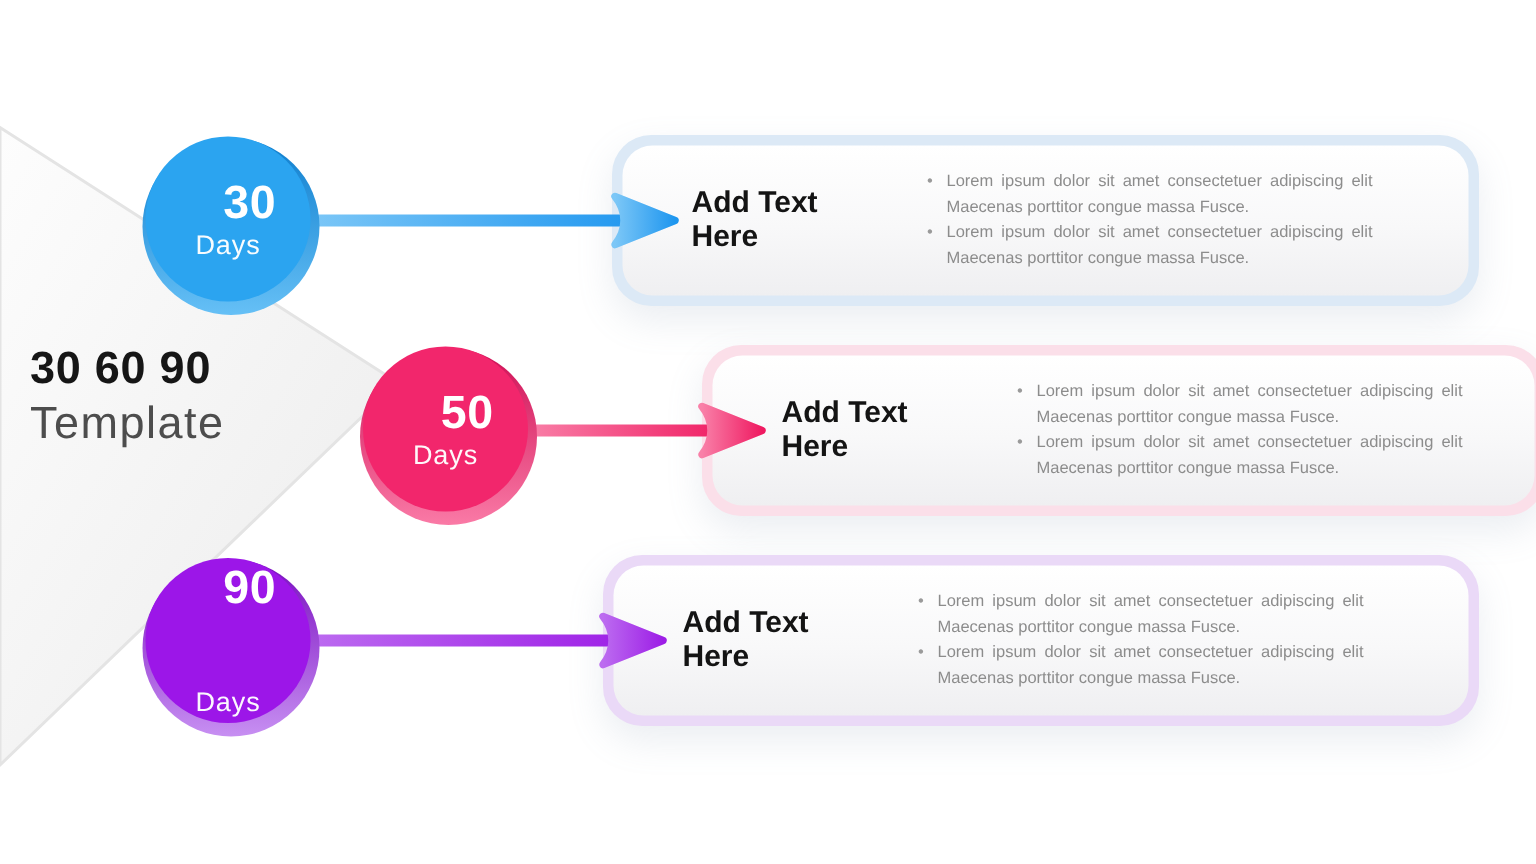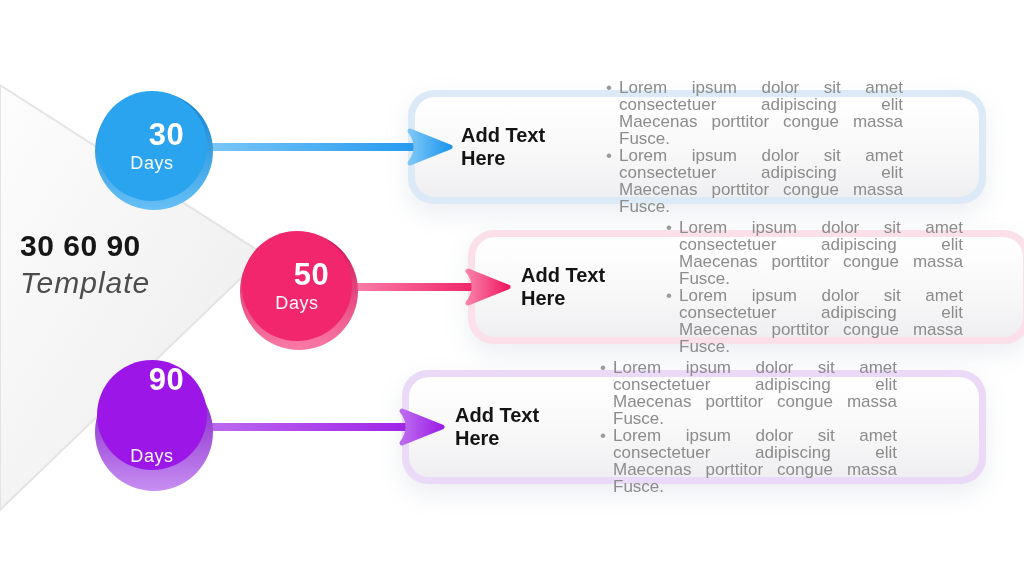--- a/index.html
+++ b/index.html
@@ -4,21 +4,21 @@
 <style>
   html,body{margin:0;padding:0;background:#ffffff;}
   .stage{
     position:relative;width:1024px;height:576px;background:#ffffff;overflow:hidden;
     font-family:"Liberation Sans",sans-serif;
   }
   .bg-svg{position:absolute;left:0;top:0;z-index:0;}
   
   .title{position:absolute;left:20px;top:227px;z-index:2;}
   .title-line{font-size:30px;line-height:37px;font-weight:700;color:#161616;letter-spacing:.5px;}
-  .title-line.light{font-weight:400;color:#4d4d4d;letter-spacing:1px;font-style:italic;}
+  .title-line.light{font-weight:400;color:#4d4d4d;letter-spacing:1px;}
   
   .row{position:absolute;inset:0;}
   .circle-back{
     position:absolute;width:118px;height:118px;border-radius:50%;z-index:4;
     background:linear-gradient(180deg,var(--c-back-top),var(--c-back-bottom));
   }
   .circle{
     position:absolute;width:110px;height:110px;border-radius:50%;z-index:5;
     background:var(--c-main);color:#fff;display:flex;flex-direction:column;
     align-items:center;justify-content:center;text-align:center;
@@ -33,22 +33,22 @@
   .card{
     position:absolute;height:114px;border-radius:26px;padding:7px;box-sizing:border-box;
     background:var(--c-glow);z-index:2;box-shadow:0 10px 24px rgba(130,150,175,.16);
   }
   .card-inner{
     height:100%;border-radius:20px;box-sizing:border-box;
     background:linear-gradient(180deg,#ffffff 0%,#f8f8f9 55%,#efeff1 100%);
     display:flex;align-items:center;padding-left:46px;
   }
   .card-heading{width:110px;flex:none;font-size:20px;font-weight:700;color:#141414;}
-  .card-bullets{flex:none;width:298px;margin-left:34px;list-style:none;padding:0;
-    font-size:17px;line-height:17px;color:#8c8c8c;}
+  .card-bullets{flex:none;width:298px;margin-left:46px;list-style:none;padding:0;
+    font-size:11px;line-height:17px;color:#8c8c8c;}
   .card-bullets li{position:relative;padding-left:14px;text-align:justify;}
   .card-bullets li::before{content:"\2022";position:absolute;left:1px;top:0;color:#9a9a9a;}
 </style>
 </head>
 <body>
 
 <div class="stage">
 
   <svg class="bg-svg" width="1024" height="576" viewBox="0 0 1024 576">
     <defs>
@@ -133,19 +133,19 @@
     <svg class="arrow-head" style="left:398px;top:407px;" width="48" height="40" viewBox="0 0 48 40">
       <defs>
         <linearGradient id="g-arrow-2" x1="0" y1="0" x2="1" y2="0">
           <stop offset="0" stop-color="#BC6BF0"></stop>
             <stop offset="1" stop-color="#9D1EE6"></stop>
         </linearGradient>
       </defs>
       <path d="M4,4 L44,20 L4,36 C12,26 12,14 4,4 Z" fill="url(#g-arrow-2)" stroke="url(#g-arrow-2)" stroke-width="5" stroke-linejoin="round"></path>
     </svg>
     <div class="circle-back" style="left:95px;top:373px;"></div>
-    <div class="circle" style="left:97px;top:360px;gap:48px;">
+    <div class="circle" style="left:97px;top:372px;gap:48px;">
       <div class="circle-num">90</div>
       <div class="circle-unit">Days</div>
     </div>
   </div>
 
 </div>
 
 </body></html>

